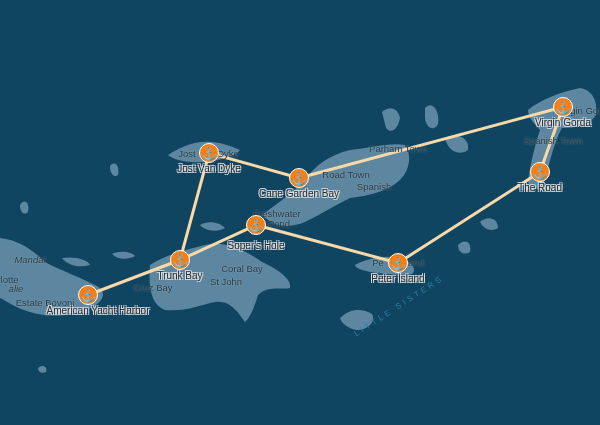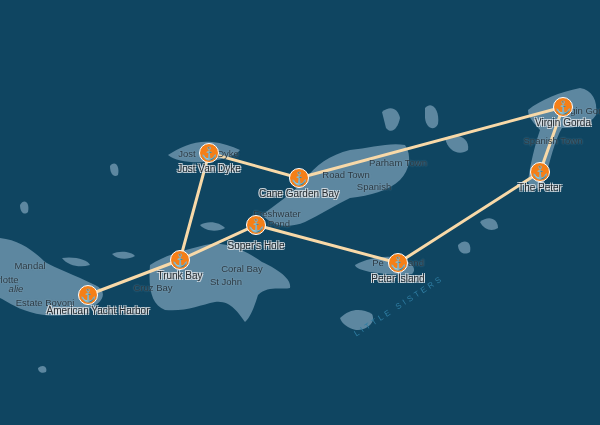--- a/index.html
+++ b/index.html
@@ -45,31 +45,31 @@
       <path d="M110,166 C115,160 120,166 118,175 C114,178 110,174 110,166 Z"></path>
       <path d="M38,368 C42,364 48,366 46,372 C42,374 38,372 38,368 Z"></path>
     </g>
   </svg>
 
   <svg class="layer" width="600" height="425" viewBox="0 0 600 425">
     <polyline id="route-line" fill="none" stroke="#f8d9a8" stroke-width="3" stroke-linejoin="round" stroke-linecap="round" points="88,295 180,260 209,153 299,178 563,107 540,172 398,263 256,225 180,260"></polyline>
   </svg>
 
   <div id="places">
-      <div class="place" style="left: 30px; top: 265px;">Mandal</div>
+      <div class="place" style="left: 30px; top: 259px; font-style: italic;">Mandal</div>
       <div class="place" style="left: 8px; top: 279px;">rlotte</div>
       <div class="place" style="left: 16px; top: 288px; font-style: italic;">alie</div>
       <div class="place" style="left: 45px; top: 302px;">Estate Bovoni</div>
       <div class="place" style="left: 153px; top: 287px;">Cruz Bay</div>
       <div class="place" style="left: 242px; top: 268px;">Coral Bay</div>
       <div class="place" style="left: 226px; top: 281px;">St John</div>
       <div class="place" style="left: 277px; top: 213px;">Freshwater</div>
       <div class="place" style="left: 279px; top: 223px;">Pond</div>
       <div class="place" style="left: 346px; top: 174px;">Road Town</div>
-      <div class="place" style="left: 398px; top: 162px;">Parham Town</div>
+      <div class="place" style="left: 398px; top: 148px;">Parham Town</div>
       <div class="place" style="left: 374px; top: 186px;">Spanish</div>
       <div class="place" style="left: 187px; top: 153px;">Jost</div>
       <div class="place" style="left: 228px; top: 153px;">Dyke</div>
       <div class="place" style="left: 580px; top: 110px;">Virgin Gor</div>
       <div class="place" style="left: 553px; top: 140px;">Spanish Town</div>
       <div class="place" style="left: 378px; top: 262px;">Pe</div>
       <div class="place" style="left: 416px; top: 262px;">and</div>
     </div>
   <div class="sisters" id="sisters" style="left: 355px; top: 330px; transform: rotate(-33deg);">LITTLE SISTERS</div>
   <div id="stops">
@@ -93,19 +93,19 @@
         <span>⚓</span>
       </div>
       <div class="stop-label" style="left: 256px; top: 240px;">Soper's Hole</div>
       <div class="marker" style="left: 398px; top: 263px;">
         <span>⚓</span>
       </div>
       <div class="stop-label" style="left: 398px; top: 273px;">Peter Island</div>
       <div class="marker" style="left: 540px; top: 172px;">
         <span>⚓</span>
       </div>
-      <div class="stop-label" style="left: 540px; top: 182px;">The Peter</div>
+      <div class="stop-label" style="left: 540px; top: 182px;">The Road</div>
       <div class="marker" style="left: 563px; top: 107px;">
         <span>⚓</span>
       </div>
       <div class="stop-label" style="left: 563px; top: 117px;">Virgin Gorda</div>
     </div>
 </div>
 
 </body></html>

